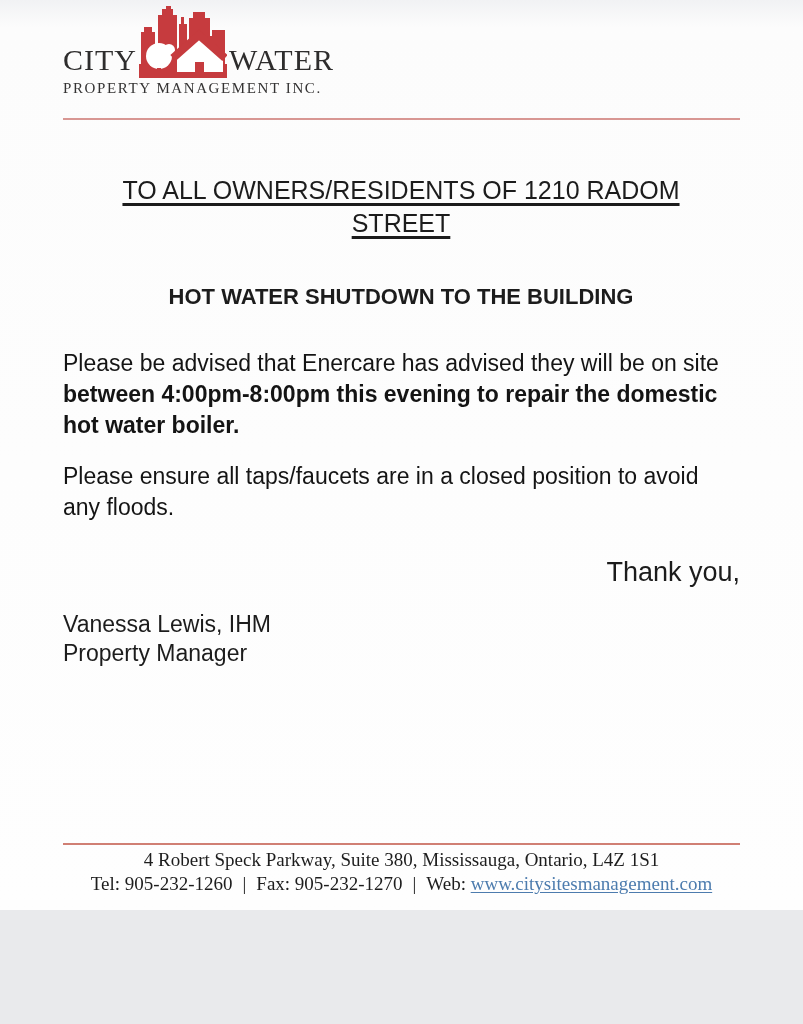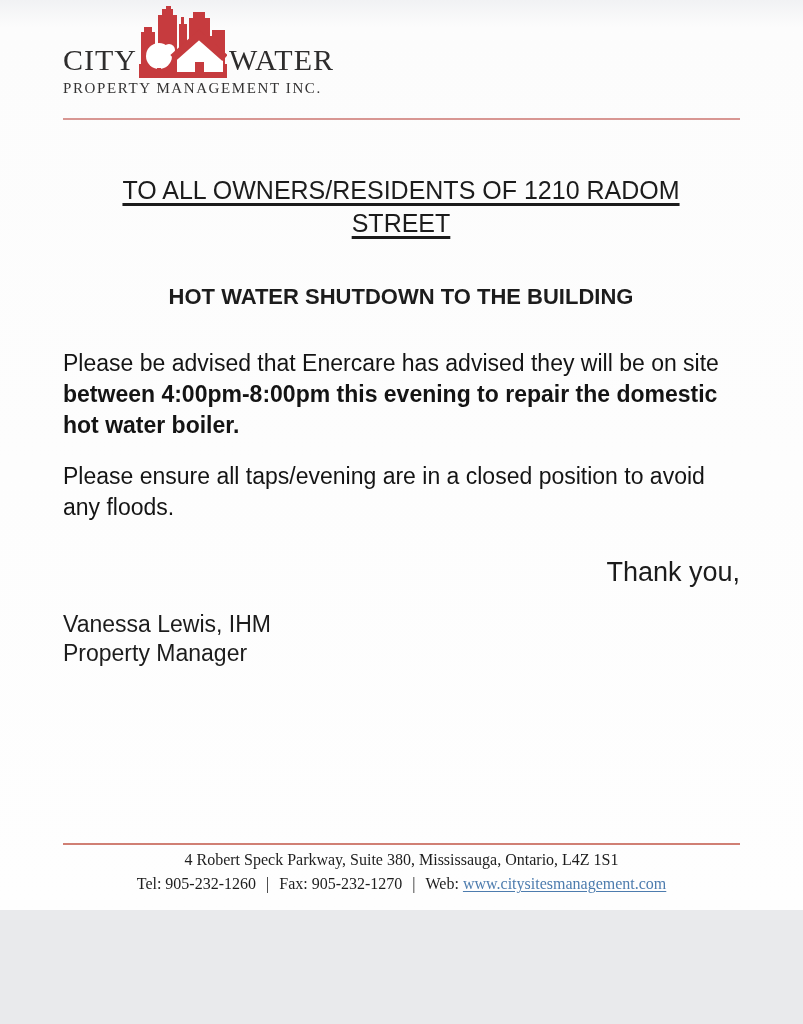--- a/index.html
+++ b/index.html
@@ -65,21 +65,21 @@
   }
   .closing{margin-top:34px;font-size:27px;line-height:31px;text-align:right;}
   .signature{margin-top:22px;font-size:23px;line-height:29px;}
   
   .footer{
     position:absolute;left:63px;right:63px;bottom:14px;
     border-top:2px solid var(--footer-divider-red);
     padding-top:3px;
     text-align:center;
     font-family:"Liberation Serif", serif;
-    font-size:16px;line-height:24px;color:#1d1d1d;
+    font-size:19px;line-height:24px;color:#1d1d1d;
   }
   .footer-contacts{white-space:nowrap;}
   .footer-sep{margin:0 10px;}
   .footer-link{
     color:var(--link-blue);
     text-decoration:underline;
     text-underline-offset:2px;
   }
 </style>
 </head>
@@ -129,21 +129,21 @@
 
     <div class="top-divider"></div>
 
     <div class="headings">
       <div class="h1">TO ALL OWNERS/RESIDENTS OF 1210 RADOM STREET</div>
       <div class="h2">HOT WATER SHUTDOWN TO THE BUILDING</div>
     </div>
 
     <p class="para first"><span>Please be advised that Enercare has advised they will be on site </span><span class="emphasis">between 4:00pm-8:00pm this evening to repair the domestic hot water boiler.</span></p>
 
-    <p class="para">Please ensure all taps/evening are in a closed position to avoid any floods.</p>
+    <p class="para">Please ensure all taps/faucets are in a closed position to avoid any floods.</p>
 
     <div class="closing">Thank you,</div>
 
     <div class="signature">
       <div>Vanessa Lewis, IHM</div>
       <div>Property Manager</div>
     </div>
   </div>
 
   <div class="footer">

